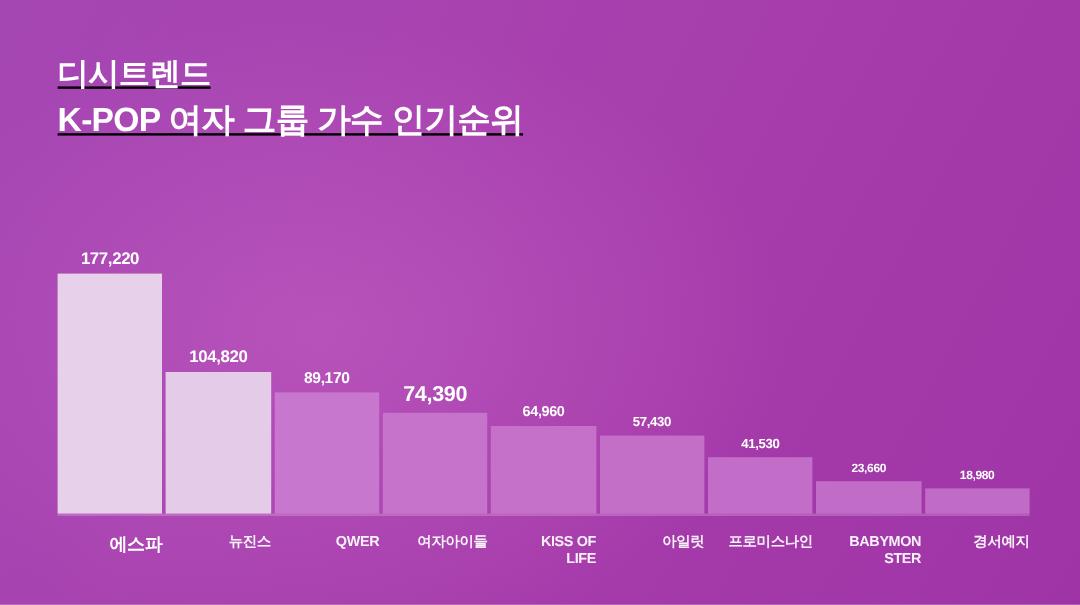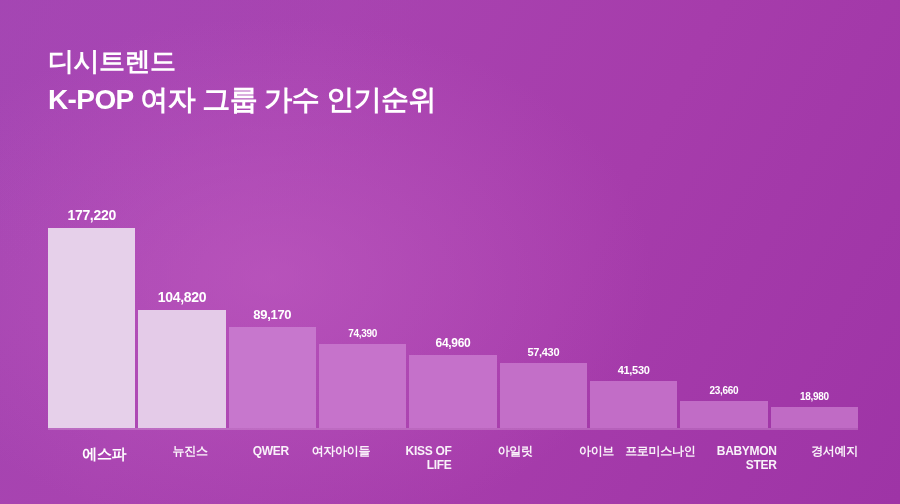--- a/index.html
+++ b/index.html
@@ -23,20 +23,21 @@
       linear-gradient(118deg, #a345b2 0%, #a843b0 30%, #a63cab 62%, #9e34a6 100%);
     overflow: hidden;
   }
 
   
   #header {
     position: absolute;
     left: 48px;
     top: 46px;
     width: 700px;
+    text-decoration: underline;
   }
   .kicker {
     font-size: 26px;
     font-weight: bold;
     color: #ffffff;
     letter-spacing: -0.5px;
     line-height: 1.18;
     white-space: nowrap;
   }
   .headline {
@@ -142,21 +143,21 @@
         </div>
         <div class="bar-slot">
           <div class="bar-value" style="font-size: 14px;">104,820</div>
           <div class="bar-rect" style="height: 118px; background: rgb(228, 203, 232);"></div>
         </div>
         <div class="bar-slot">
           <div class="bar-value" style="font-size: 13px;">89,170</div>
           <div class="bar-rect" style="height: 101px; background: rgb(199, 119, 205);"></div>
         </div>
         <div class="bar-slot">
-          <div class="bar-value" style="font-size: 10px;">74,390</div>
+          <div class="bar-value" style="font-size: 18px;">74,390</div>
           <div class="bar-rect" style="height: 84px; background: rgb(198, 115, 203);"></div>
         </div>
         <div class="bar-slot">
           <div class="bar-value" style="font-size: 12px;">64,960</div>
           <div class="bar-rect" style="height: 73px; background: rgb(197, 113, 202);"></div>
         </div>
         <div class="bar-slot">
           <div class="bar-value" style="font-size: 11px;">57,430</div>
           <div class="bar-rect" style="height: 65px; background: rgb(195, 111, 200);"></div>
         </div>
@@ -178,20 +179,19 @@
   <div id="baseline"></div>
 
   <div id="labels-row">
       <div class="label-slot rank1">에스파</div>
       <div class="label-slot">뉴진스</div>
       <div class="label-slot">QWER</div>
       <div class="label-slot">여자아이들</div>
       <div class="label-slot">KISS OF
 LIFE</div>
       <div class="label-slot">아일릿</div>
-      <div class="label-slot">아이브</div>
       <div class="label-slot">프로미스나인</div>
       <div class="label-slot">BABYMON
 STER</div>
       <div class="label-slot">경서예지</div>
     </div>
 
 </div>
 
 </body></html>

